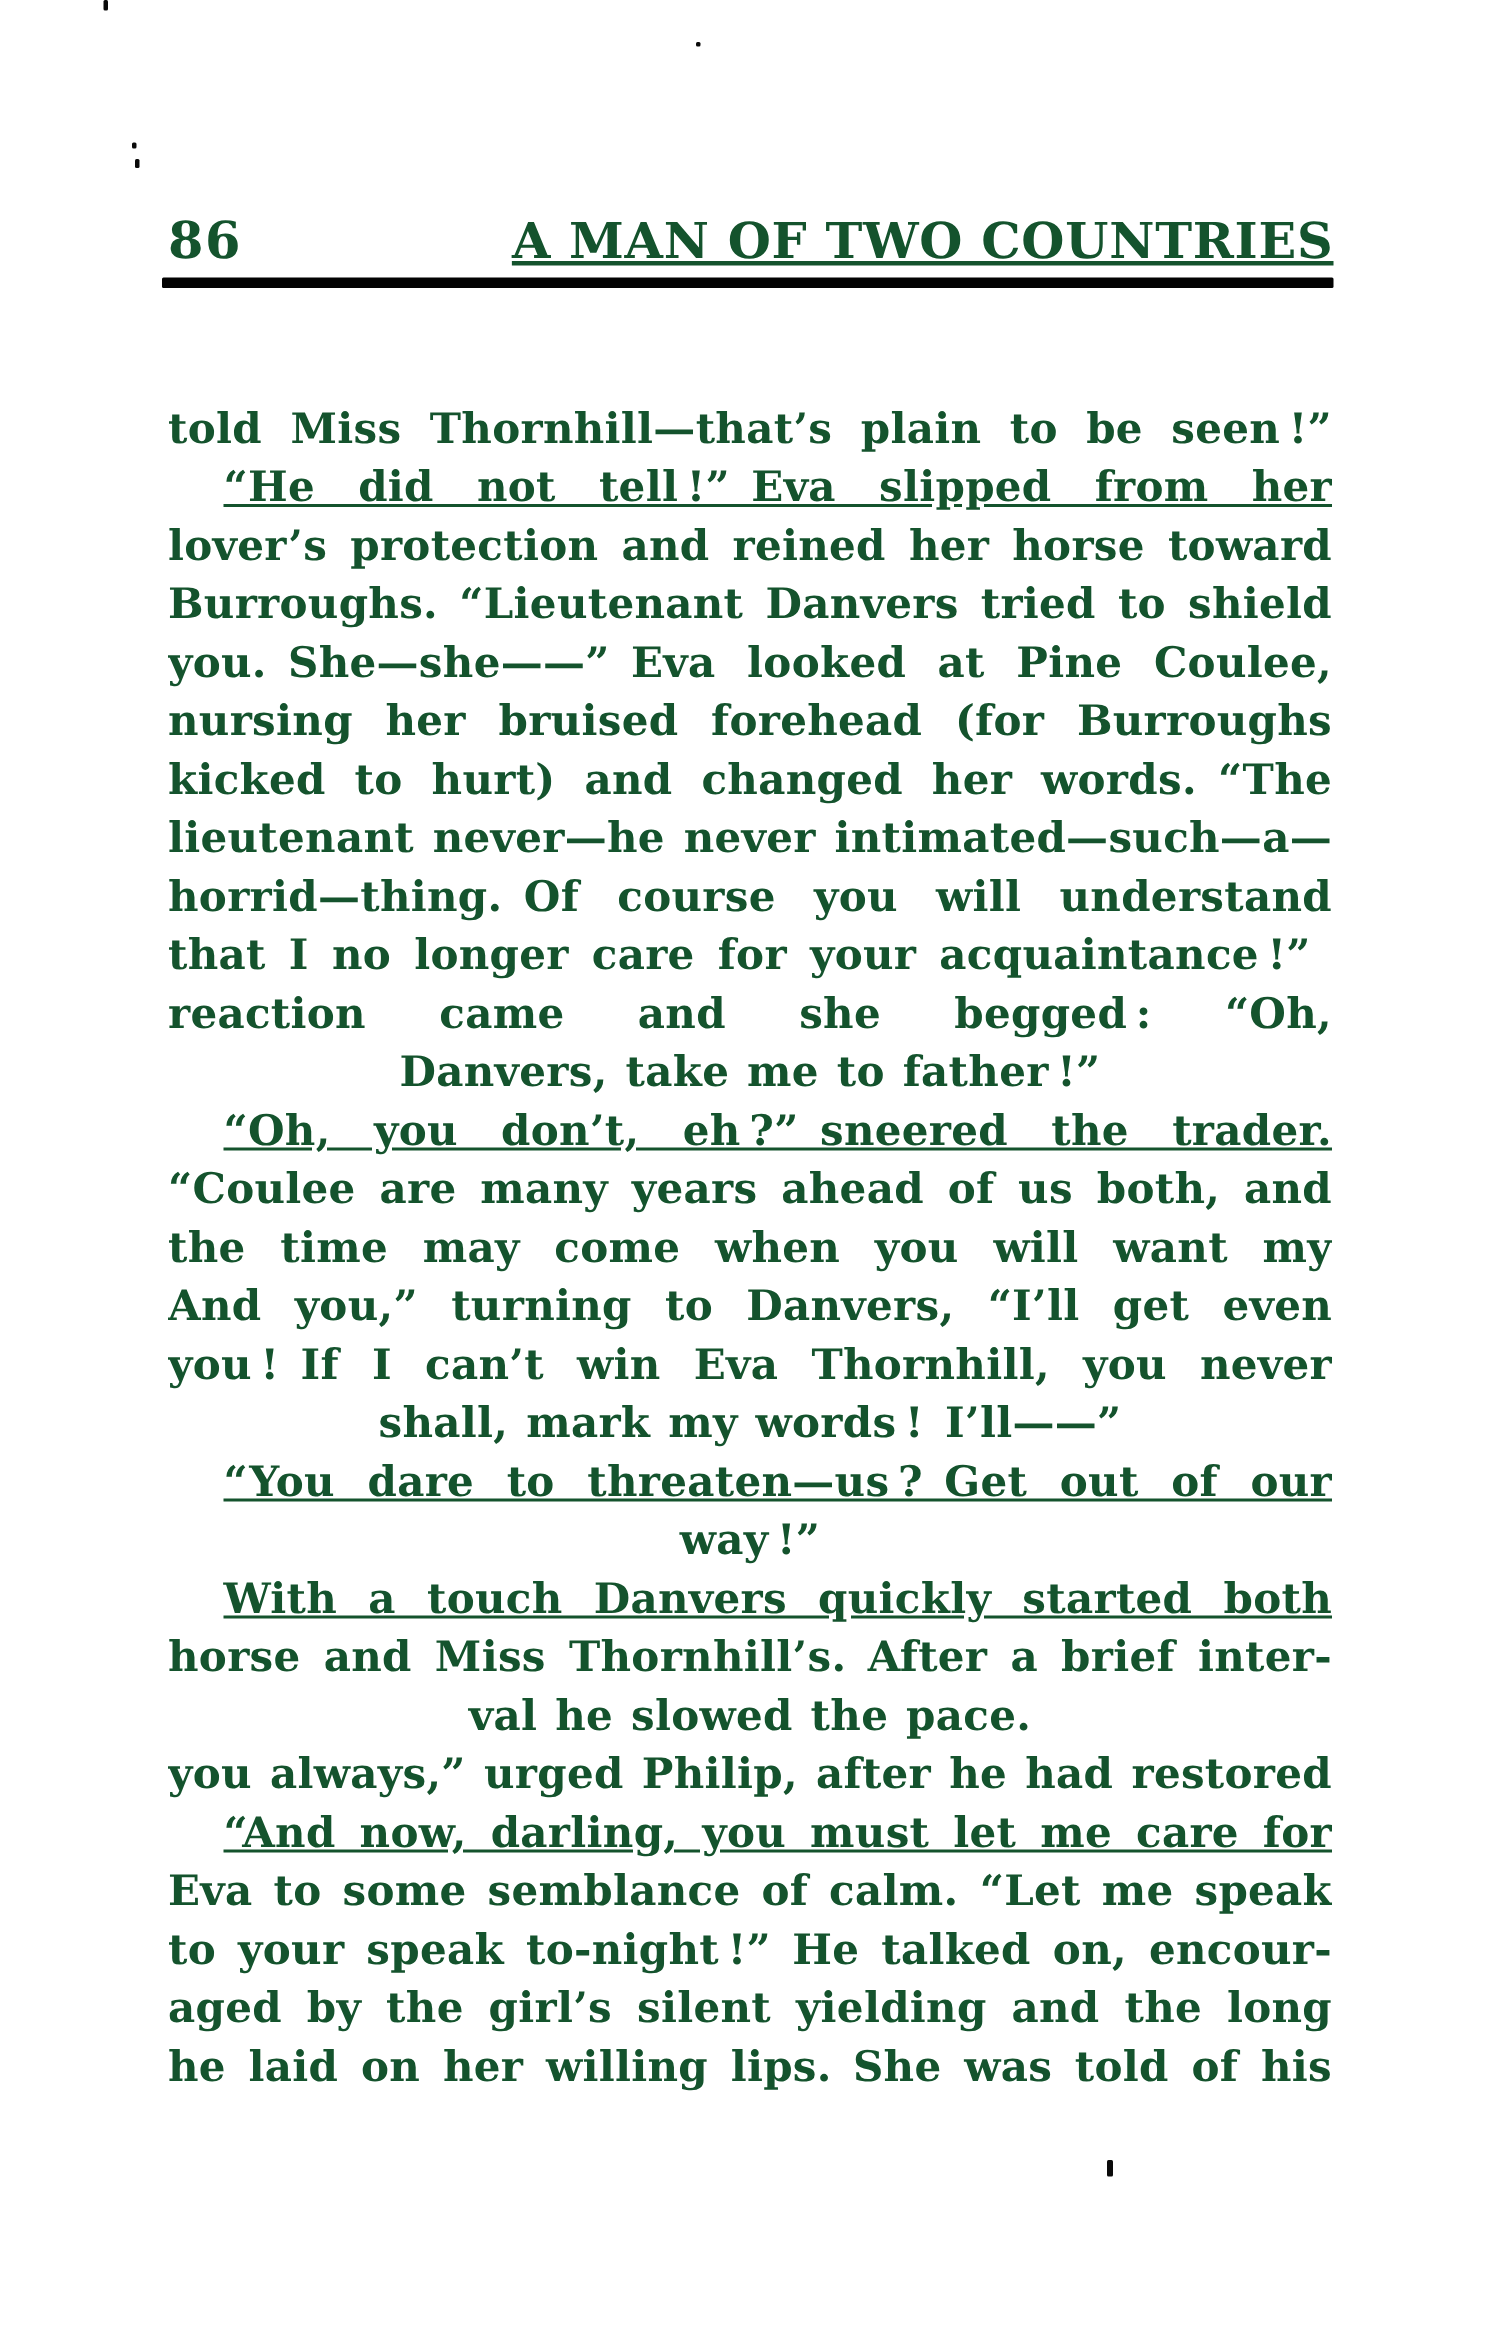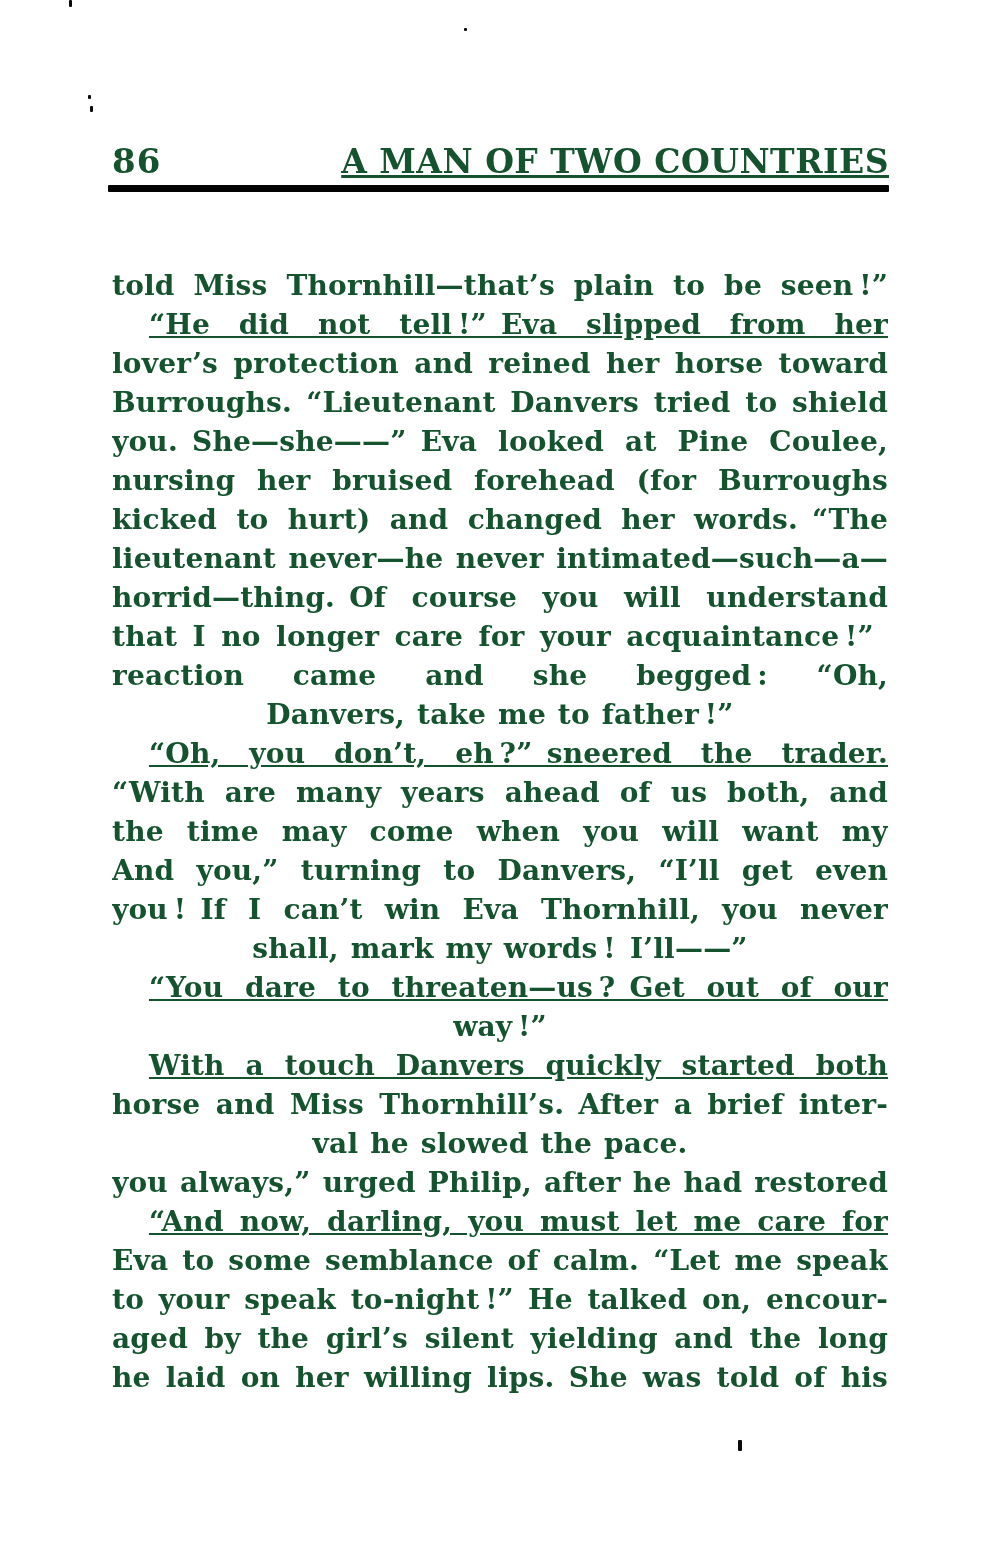--- a/index.html
+++ b/index.html
@@ -102,21 +102,21 @@
       <div class="text-line justify">Burroughs. “Lieutenant Danvers tried to shield</div>
       <div class="text-line justify">you. She—she——” Eva looked at Pine Coulee,</div>
       <div class="text-line justify">nursing her bruised forehead (for Burroughs had</div>
       <div class="text-line justify">kicked to hurt) and changed her words. “The</div>
       <div class="text-line justify">lieutenant never—he never intimated—such—a—</div>
       <div class="text-line justify">horrid—thing. Of course you will understand</div>
       <div class="text-line justify">that I no longer care for your acquaintance !” The</div>
       <div class="text-line justify">reaction came and she begged : “Oh, Lieutenant</div>
       <div class="text-line">Danvers, take me to father !”</div>
       <div class="text-line indent justify">“Oh, you don’t, eh ?” sneered the trader.</div>
-      <div class="text-line justify">“With are many years ahead of us both, and</div>
+      <div class="text-line justify">“Coulee are many years ahead of us both, and</div>
       <div class="text-line justify">the time may come when you will want my help !</div>
       <div class="text-line justify">And you,” turning to Danvers, “I’ll get even with</div>
       <div class="text-line justify">you ! If I can’t win Eva Thornhill, you never</div>
       <div class="text-line">shall, mark my words ! I’ll——”</div>
       <div class="text-line indent justify">“You dare to threaten—us ? Get out of our</div>
       <div class="text-line">way !”</div>
       <div class="text-line indent justify">With a touch Danvers quickly started both his</div>
       <div class="text-line justify">horse and Miss Thornhill’s. After a brief inter-</div>
       <div class="text-line">val he slowed the pace.</div>
       <div class="text-line justify">you always,” urged Philip, after he had restored</div>

